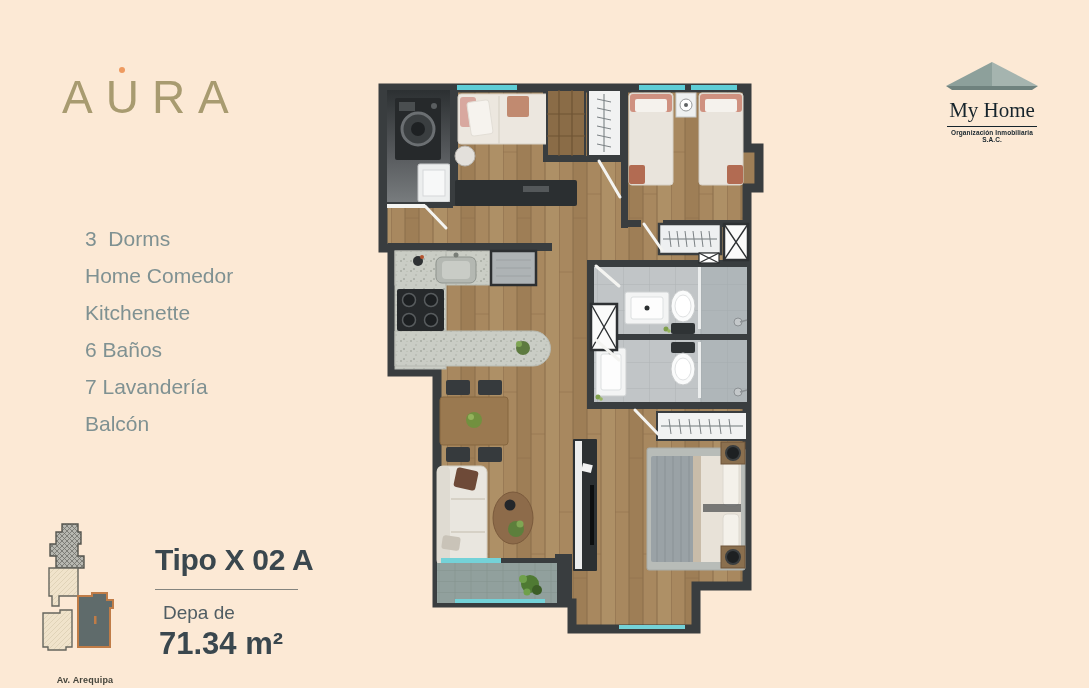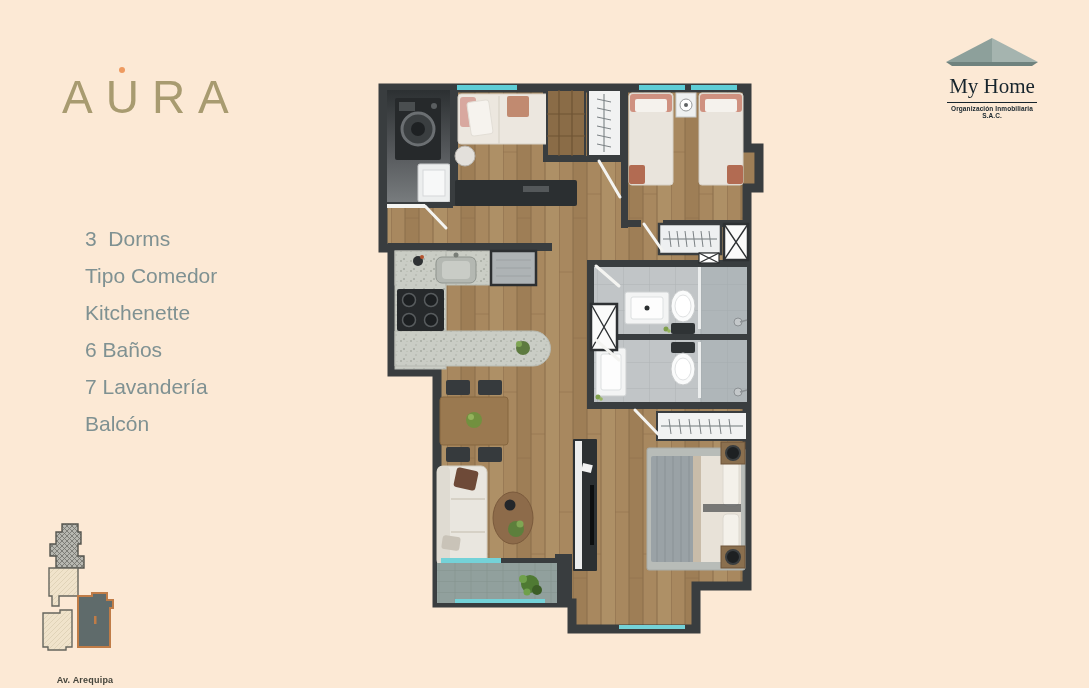--- a/index.html
+++ b/index.html
@@ -31,40 +31,40 @@
   .vienna{position:absolute; left:802px; top:52px; width:118px; text-align:center; color:#24296A;}
   .vienna-name{position:relative; display:inline-block; font-size:26px; font-weight:700;
         letter-spacing:2px; line-height:1;}
   .vienna-tri{position:absolute; left:4px; bottom:-6px; width:0; height:0;
         border-left:5px solid transparent; border-right:5px solid transparent;
         border-top:7px solid #D63733;}
   .vienna-acc{position:absolute; right:1px; top:-5px; width:10px; height:3px;
         background:#D63733; transform:rotate(-9deg);}
   .vienna-tag{font-size:8px; font-weight:700; letter-spacing:3.4px; margin-top:6px;}
   
-  .myhome{position:absolute; left:941px; top:36px; width:102px; text-align:center; color:#16242C;}
+  .myhome{position:absolute; left:941px; top:60px; width:102px; text-align:center; color:#16242C;}
   .myhome-name{display:inline-block; font-family:"Liberation Serif", serif; font-size:21px;
         border-bottom:1px solid #16242C; padding:2px 2px 3px 2px; margin-top:1px;}
   .myhome-tag{font-size:6.5px; font-weight:700; margin-top:2px; letter-spacing:.1px;}
   
   .plan{position:absolute; left:371px; top:80px;}
 </style>
 </head>
 <body>
 
 <div class="stage">
 
   <div class="aura">
     <span>AURA</span>
     <span class="aura-dot"></span>
   </div>
 
   <ul class="features">
     <li>3  Dorms</li>
-    <li>Tipo Comedor</li>
+    <li>Home Comedor</li>
     <li>Kitchenette</li>
     <li>6 Baños</li>
     <li>7 Lavandería</li>
     <li>Balcón</li>
   </ul>
 
   <svg class="minimap" width="92" height="140" viewBox="0 0 92 140">
     <defs>
       <pattern id="pch" width="5" height="5" patternUnits="userSpaceOnUse">
         <rect width="5" height="5" fill="#B7B7B0"></rect>
@@ -76,20 +76,26 @@
       </pattern>
     </defs>
     <path d="M24,52 L24,40 L18,40 L18,28 L24,28 L24,16 L30,16 L30,8 L46,8 L46,16 L49,16 L49,28 L46,28 L46,40 L52,40 L52,52 Z" fill="url(#pch)" stroke="#55554F" stroke-width="1.4"></path>
     <path d="M17,52 L46,52 L46,80 L27,80 L27,90 L20,90 L20,80 L17,80 Z" fill="url(#plh)" stroke="#66665E" stroke-width="1.4"></path>
     <path d="M11,97 L28,97 L28,94 L40,94 L40,131 L34,131 L34,134 L16,134 L16,131 L11,131 Z" fill="url(#plh)" stroke="#66665E" stroke-width="1.4"></path>
     <path d="M46,80 L60,80 L60,77 L75,77 L75,84 L81,84 L81,92 L78,92 L78,131 L46,131 Z" fill="#5F6B6B" stroke="#C07C47" stroke-width="2"></path>
     <rect x="62" y="100" width="2.5" height="8" fill="#C07C47"></rect>
   </svg>
   <div class="street">Av. Arequipa</div>
 
+  <div class="unit">
+    <div class="unit-title">Tipo X 02 A</div>
+    <div class="unit-rule"></div>
+    <div class="unit-prefix">Depa de</div>
+    <div class="unit-area">71.34 m²</div>
+  </div>
 
 
   <div class="myhome">
     <svg width="96" height="31" viewBox="0 0 96 31">
       <polygon points="48,2 2,26 48,26" fill="#8DA09B"></polygon>
       <polygon points="48,2 94,26 48,26" fill="#A5B4AF"></polygon>
       <polygon points="2,26 94,26 88,30 8,30" fill="#6F827E"></polygon>
     </svg>
     <div><span class="myhome-name">My Home</span></div>
     <div class="myhome-tag">Organización Inmobiliaria S.A.C.</div>

